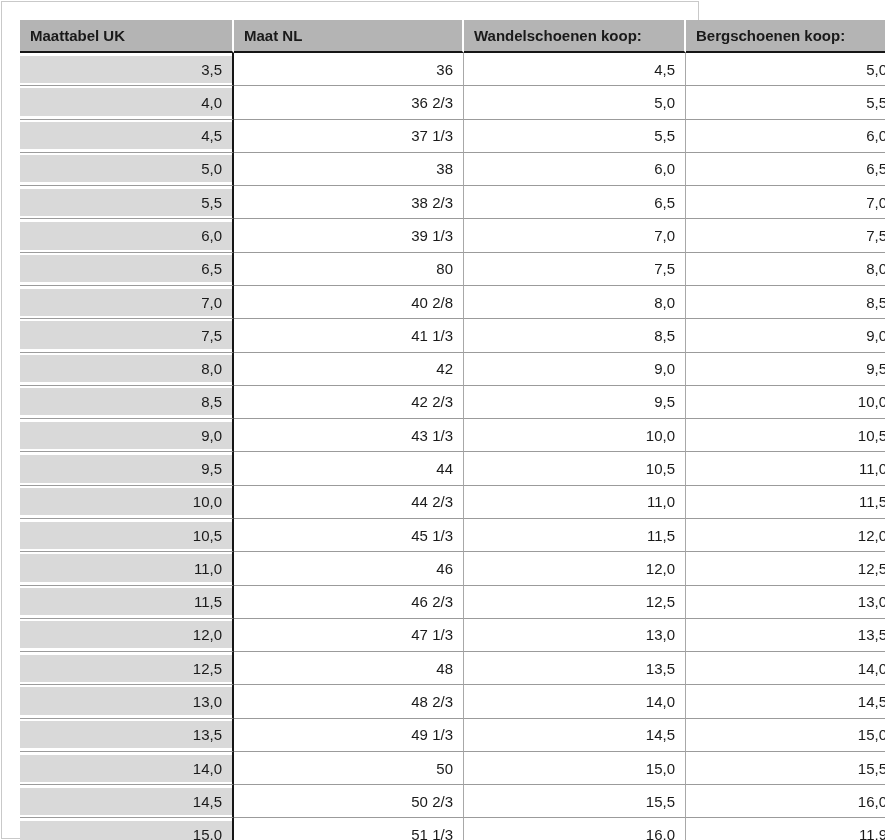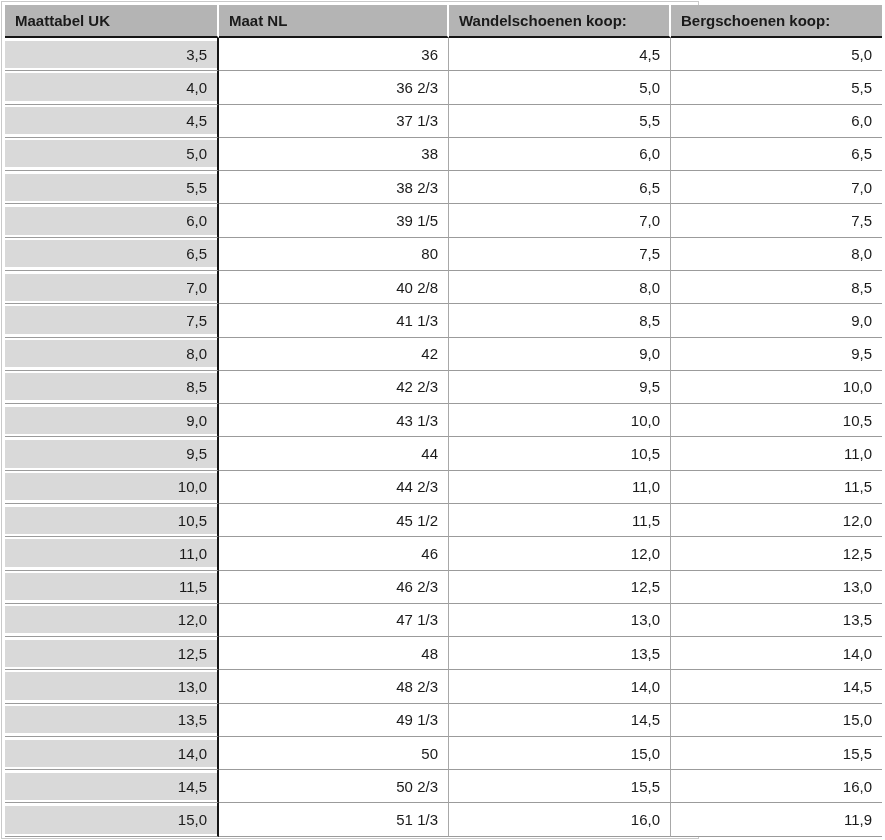--- a/index.html
+++ b/index.html
@@ -10,21 +10,21 @@
     height: 840px;
     overflow: hidden;
     font-family: "Liberation Sans", sans-serif;
   }
   .frame {
     box-sizing: border-box;
     margin: 1px;
     width: 698px;
     height: 838px;
     border: 1px solid #c9c9c9;
-    padding: 3px;
+    padding: 18px;
     background: #ffffff;
   }
   table.size-table {
     width: 877px;
     height: 832px;
     table-layout: fixed;
     border-collapse: separate;
     border-spacing: 0;
     font-size: 15px;
     color: #1a1a1a;
@@ -115,21 +115,21 @@
           <td class="last">6,5</td>
         </tr>
         <tr>
           <td class="uk">5,5</td>
           <td class="mid">38 2/3</td>
           <td class="mid">6,5</td>
           <td class="last">7,0</td>
         </tr>
         <tr>
           <td class="uk">6,0</td>
-          <td class="mid">39 1/5</td>
+          <td class="mid">39 1/3</td>
           <td class="mid">7,0</td>
           <td class="last">7,5</td>
         </tr>
         <tr>
           <td class="uk">6,5</td>
           <td class="mid">80</td>
           <td class="mid">7,5</td>
           <td class="last">8,0</td>
         </tr>
         <tr>
@@ -169,21 +169,21 @@
           <td class="last">11,0</td>
         </tr>
         <tr>
           <td class="uk">10,0</td>
           <td class="mid">44 2/3</td>
           <td class="mid">11,0</td>
           <td class="last">11,5</td>
         </tr>
         <tr>
           <td class="uk">10,5</td>
-          <td class="mid">45 1/2</td>
+          <td class="mid">45 1/3</td>
           <td class="mid">11,5</td>
           <td class="last">12,0</td>
         </tr>
         <tr>
           <td class="uk">11,0</td>
           <td class="mid">46</td>
           <td class="mid">12,0</td>
           <td class="last">12,5</td>
         </tr>
         <tr>

